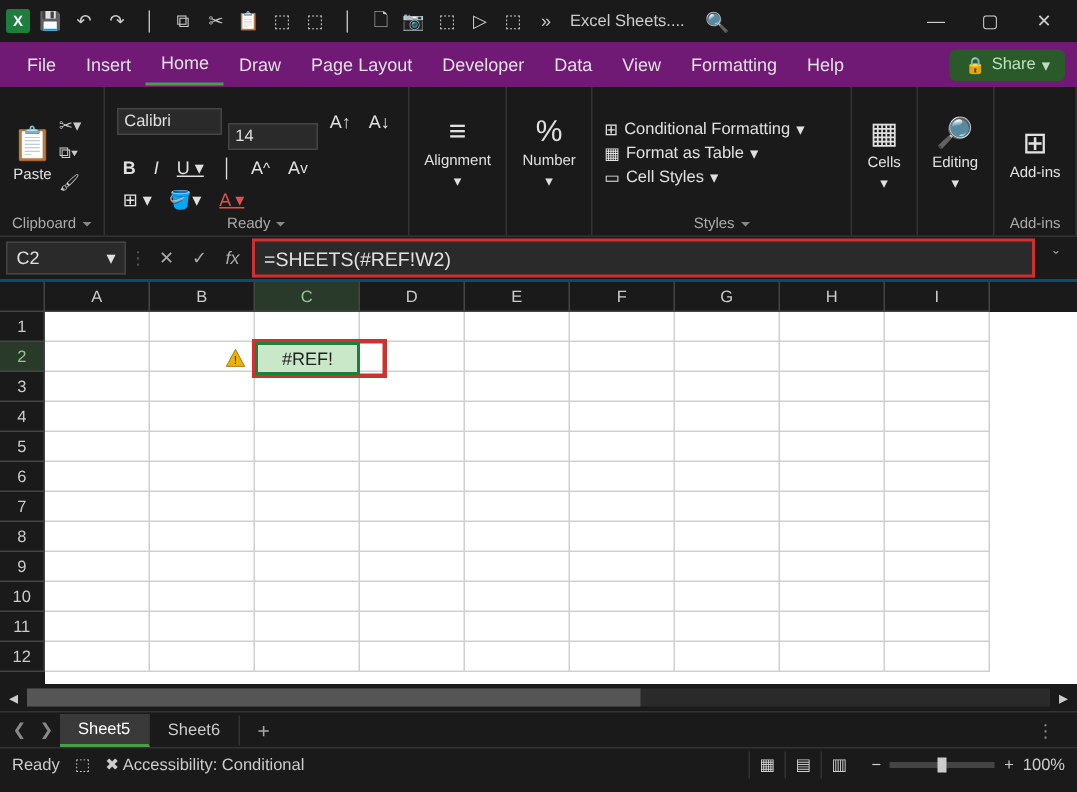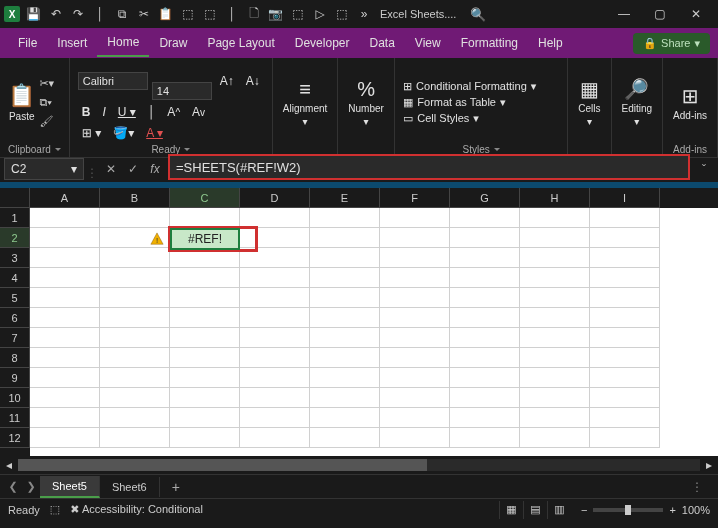--- a/index.html
+++ b/index.html
@@ -45,21 +45,21 @@
 .underline-a { text-decoration: underline; }
 .red-a { color: #e05050; text-decoration: underline; text-decoration-color: #e05050; }
 
 .big-btn { display: flex; flex-direction: column; align-items: center; gap: 2px; color: #e0e0e0; font-size: 10px; padding: 0 2px; }
 .big-btn .icon { font-size: 20px; }
 
 .styles-stack { display: flex; flex-direction: column; gap: 3px; font-size: 11px; color: #e0e0e0; }
 .styles-stack div { display: flex; align-items: center; gap: 4px; }
 
 
-.formulabar { height: 30px; background: #1a1a1a; display: flex; align-items: flex-end; border-bottom: 6px solid #0c4a6e; padding: 2px 4px; gap: 0; }
+.formulabar { height: 30px; background: #1a1a1a; display: flex; align-items: center; border-bottom: 2px solid #0c4a6e; padding: 2px 4px; gap: 0; }
 .namebox { width: 80px; background: #2a2a2a; border: 1px solid #444; color: #e0e0e0; padding: 3px 6px; font-size: 12px; display: flex; justify-content: space-between; align-items: center; }
 .fb-btn { width: 22px; height: 22px; display: flex; align-items: center; justify-content: center; color: #aaa; font-size: 12px; }
 .formula-input-wrap { flex: 1; display: flex; align-items: center; border: 2.5px solid #d03030; margin-left: 2px; height: 26px; background: #2a2a2a; }
 .formula-input { flex: 0 0 auto; background: #2a2a2a; color: #e0e0e0; padding: 2px 6px; font-size: 13px; height: 20px; display: flex; align-items: center; }
 .fb-expand { width: 20px; height: 20px; color: #aaa; display: flex; align-items: center; justify-content: center; margin-left: 4px; }
 
 
 .grid-area { position: relative; background: white; height: 268px; overflow: hidden; }
 .col-headers { display: flex; position: absolute; top: 0; left: 0; right: 0; height: 20px; background: #1a1a1a; }
 .corner { width: 30px; height: 20px; background: #1a1a1a; border-right: 1px solid #444; border-bottom: 1px solid #444; }

